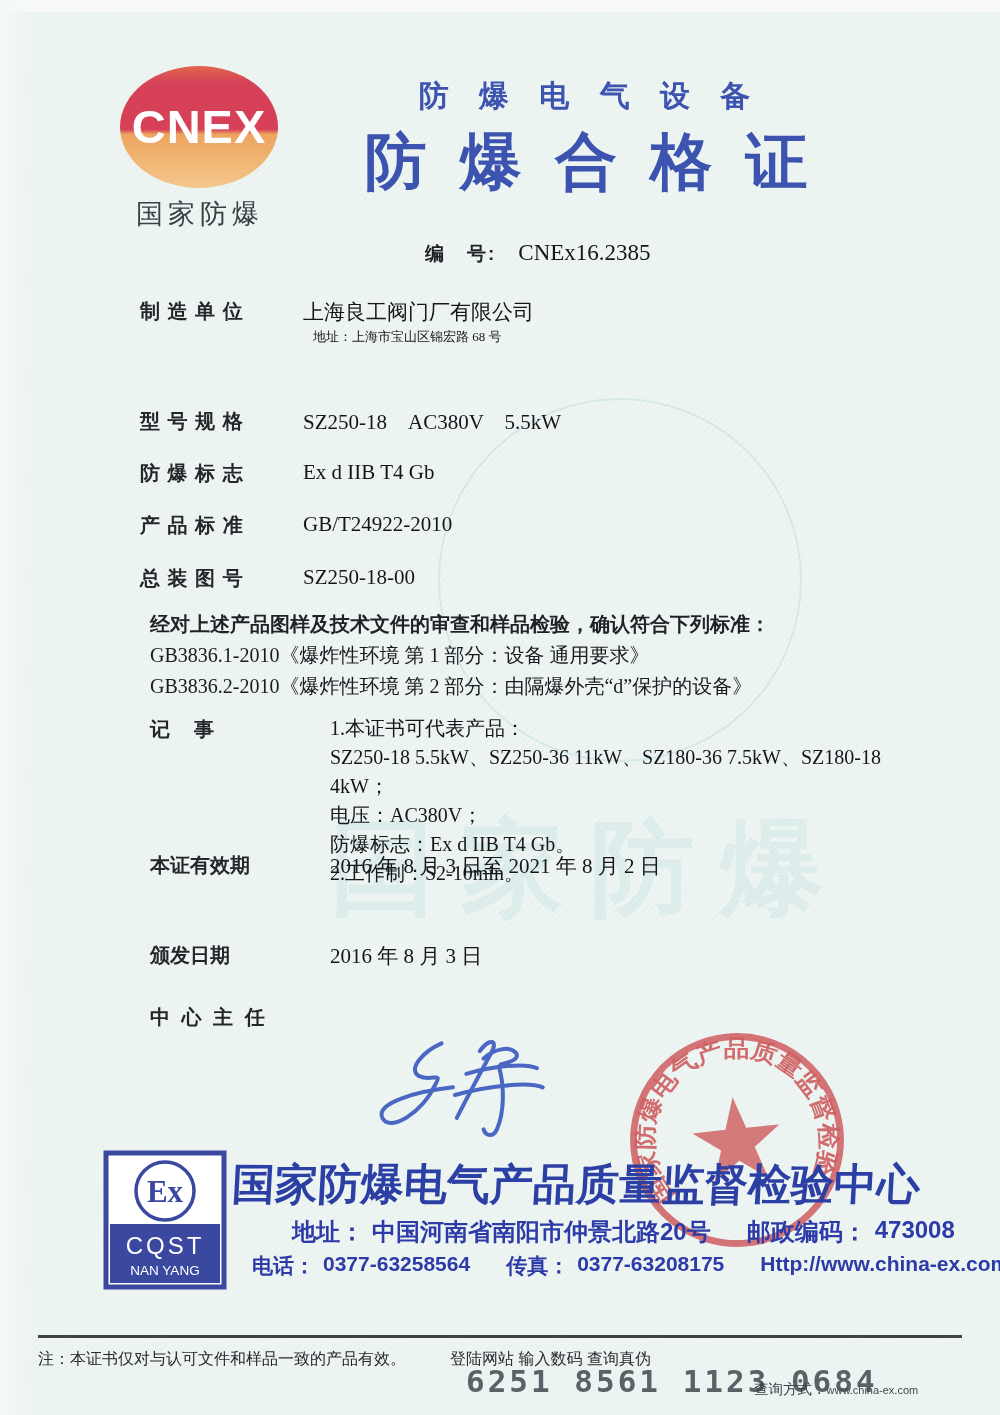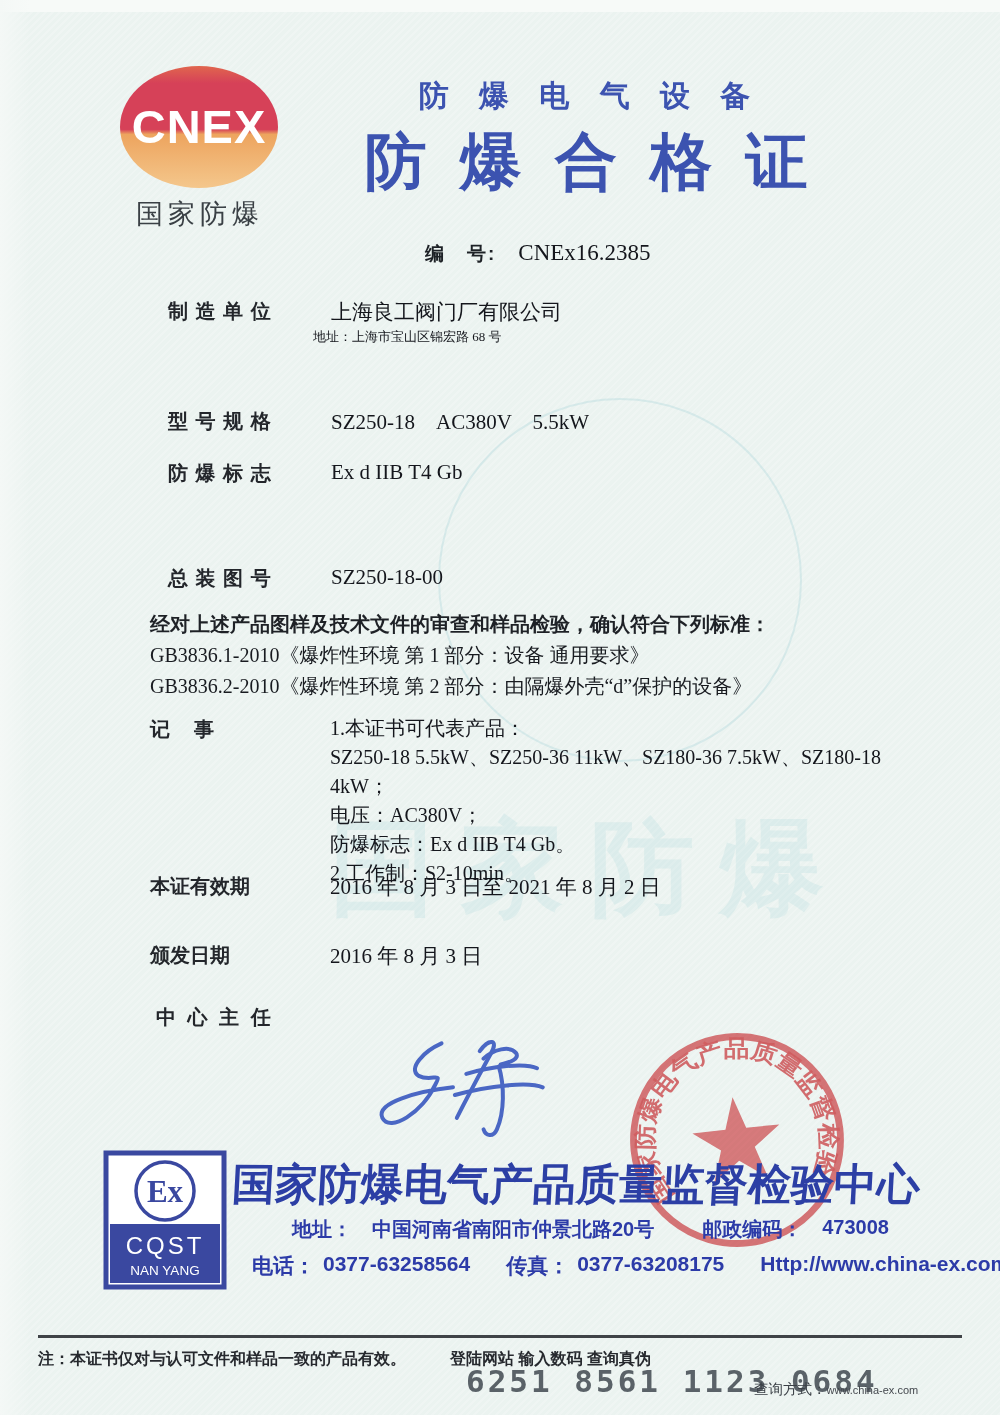--- a/index.html
+++ b/index.html
@@ -14,45 +14,45 @@
   .wm-circle{left:438px;top:398px;width:360px;height:360px;border:2px solid rgba(130,198,206,.22);border-radius:50%;}
   .wm-text{left:330px;top:800px;font-size:104px;font-weight:bold;color:rgba(130,200,205,.14);letter-spacing:26px;white-space:nowrap;}
   
   .cnex-caption{left:112px;top:196px;width:176px;text-align:center;font-size:27px;letter-spacing:5px;color:#3a4045;font-weight:500;}
   .subtitle{left:330px;top:76px;width:520px;text-align:center;font-size:30px;font-weight:bold;color:#3c53b0;letter-spacing:11px;}
   .title{left:300px;top:120px;width:580px;text-align:center;font-size:62px;font-weight:bold;color:#3c53b0;letter-spacing:8px;}
   .certno{left:425px;top:240px;display:flex;align-items:baseline;gap:22px;}
   .certno-label{font-size:19px;font-weight:bold;color:#1d2126;letter-spacing:2px;}
   .certno-value{font-size:23px;font-family:Liberation Serif, serif;color:#14161c;}
   
-  .field-row{left:168px;display:flex;}
+  .field-row{left:140px;display:flex;}
   .f-label{width:163px;font-size:20px;font-weight:bold;color:#23262b;letter-spacing:1px;flex:none;}
   .f-value{font-size:21px;font-family:"Liberation Serif","DejaVu Serif",serif;color:#14161c;white-space:nowrap;}
   .addr-sub{left:313px;top:328px;font-size:13px;font-family:"Liberation Serif","DejaVu Serif",serif;color:#14161c;}
   
   .standards{left:150px;top:608px;width:720px;}
   .std-intro{font-size:20px;font-weight:bold;color:#1e2126;line-height:32px;}
   .std-item{font-size:20px;font-family:"Liberation Serif","DejaVu Serif",serif;color:#181b20;line-height:31px;}
   
   .notes-label{left:150px;top:716px;font-size:20px;font-weight:bold;color:#23262b;letter-spacing:2px;}
   .notes-body{left:330px;top:714px;width:600px;}
   .notes-line{font-size:20px;font-family:"Liberation Serif","DejaVu Serif",serif;color:#14161c;line-height:29px;white-space:nowrap;}
   .kv-label{font-size:20px;font-weight:bold;color:#23262b;}
   .kv-value{font-size:21px;font-family:"Liberation Serif","DejaVu Serif",serif;color:#14161c;}
   
   .signature{left:348px;top:1026px;}
   .stamp{left:622px;top:1025px;mix-blend-mode:multiply;opacity:.92;transform:rotate(-6deg);}
   
   .org-name{left:232px;top:1156px;width:700px;font-size:43px;font-weight:bold;color:#2c3fa5;font-family:"Liberation Serif","DejaVu Serif",serif;white-space:nowrap;transform:skewX(-3deg);}
-  .org-line1{left:292px;top:1216px;display:flex;gap:20px;font-size:20px;font-weight:bold;color:#2c3ba8;white-space:nowrap;}
+  .org-line1{left:292px;top:1216px;display:flex;gap:8px;font-size:24px;font-weight:bold;color:#2c3ba8;white-space:nowrap;}
   .org-line2{left:252px;top:1252px;display:flex;gap:8px;font-size:21px;font-weight:bold;color:#2c3ba8;white-space:nowrap;}
   .gap-l{margin-left:28px;}
   
   .divider{left:38px;top:1335px;width:924px;height:3px;background:#3f4347;}
-  .foot-note{left:38px;top:1349px;display:flex;gap:44px;font-size:16px;font-weight:bold;color:#26292e;white-space:nowrap;}
+  .foot-note{left:38px;top:1349px;display:flex;gap:44px;font-size:16px;font-weight:normal;color:#26292e;white-space:nowrap;}
   .verify-code{left:466px;top:1363px;font-size:31px;font-weight:bold;color:#5a6268;font-family:"DejaVu Sans Mono",monospace;letter-spacing:3px;}
   .query{left:754px;top:1380px;display:flex;font-size:14.5px;color:#3a4046;align-items:baseline;}
   .query .url{font-size:11px;font-weight:normal;color:#44484e;}
 </style>
 </head>
 <body>
 
 <div class="page">
 
   <div class="abs edge-top"></div>
@@ -88,20 +88,24 @@
   </div>
   <div class="abs addr-sub">地址：上海市宝山区锦宏路 68 号</div>
   <div class="abs field-row" style="top:408px">
     <span class="f-label">型 号 规 格</span>
     <span class="f-value">SZ250-18　AC380V　5.5kW</span>
   </div>
   <div class="abs field-row" style="top:460px">
     <span class="f-label">防 爆 标 志</span>
     <span class="f-value">Ex d IIB T4 Gb</span>
   </div>
+  <div class="abs field-row" style="top:512px">
+    <span class="f-label">产 品 标 准</span>
+    <span class="f-value">GB/T24922-2010</span>
+  </div>
   <div class="abs field-row" style="top:565px">
     <span class="f-label">总 装 图 号</span>
     <span class="f-value">SZ250-18-00</span>
   </div>
 
   <div class="abs standards">
     <div class="std-intro">经对上述产品图样及技术文件的审查和样品检验，确认符合下列标准：</div>
     <div class="std-item">GB3836.1-2010《爆炸性环境 第 1 部分：设备 通用要求》</div>
     <div class="std-item">GB3836.2-2010《爆炸性环境 第 2 部分：由隔爆外壳“d”保护的设备》</div>
   </div>
@@ -109,29 +113,29 @@
   <div class="abs notes-label">记　事</div>
   <div class="abs notes-body">
     <div class="notes-line">1.本证书可代表产品：</div>
     <div class="notes-line">SZ250-18 5.5kW、SZ250-36 11kW、SZ180-36 7.5kW、SZ180-18</div>
     <div class="notes-line">4kW；</div>
     <div class="notes-line">电压：AC380V；</div>
     <div class="notes-line">防爆标志：Ex d IIB T4 Gb。</div>
     <div class="notes-line">2.工作制：S2-10min。</div>
   </div>
 
-  <div class="abs" style="left:150px;top:873px;display:flex">
+  <div class="abs" style="left:150px;top:852px;display:flex">
     <span class="kv-label" style="width:180px">本证有效期</span>
     <span class="kv-value">2016 年 8 月 3 日至 2021 年 8 月 2 日</span>
   </div>
   <div class="abs" style="left:150px;top:942px;display:flex">
     <span class="kv-label" style="width:180px">颁发日期</span>
     <span class="kv-value">2016 年 8 月 3 日</span>
   </div>
-  <div class="abs kv-label" style="left:156px;top:1004px;letter-spacing:3px">中 心 主 任</div>
+  <div class="abs kv-label" style="left:150px;top:1004px;letter-spacing:3px">中 心 主 任</div>
 
   <svg class="abs signature" width="210" height="115" viewBox="0 0 220 120">
     <g fill="none" stroke="#4a67c4" stroke-width="4.2" stroke-linecap="round" stroke-linejoin="round">
       <path d="M98,18 C80,26 62,44 74,52 C88,59 100,46 91,62 C78,90 44,112 36,96 C28,80 74,68 110,64"></path>
       <path d="M138,26 C148,12 158,14 150,28 C138,50 124,76 114,96"></path>
       <path d="M142,34 C152,24 170,20 176,28 C180,34 170,38 160,40"></path>
       <path d="M124,50 C150,42 186,38 198,44"></path>
       <path d="M112,72 C148,62 190,58 204,64"></path>
       <path d="M158,42 C164,62 164,90 156,108 C152,117 144,115 142,108"></path>
     </g>

